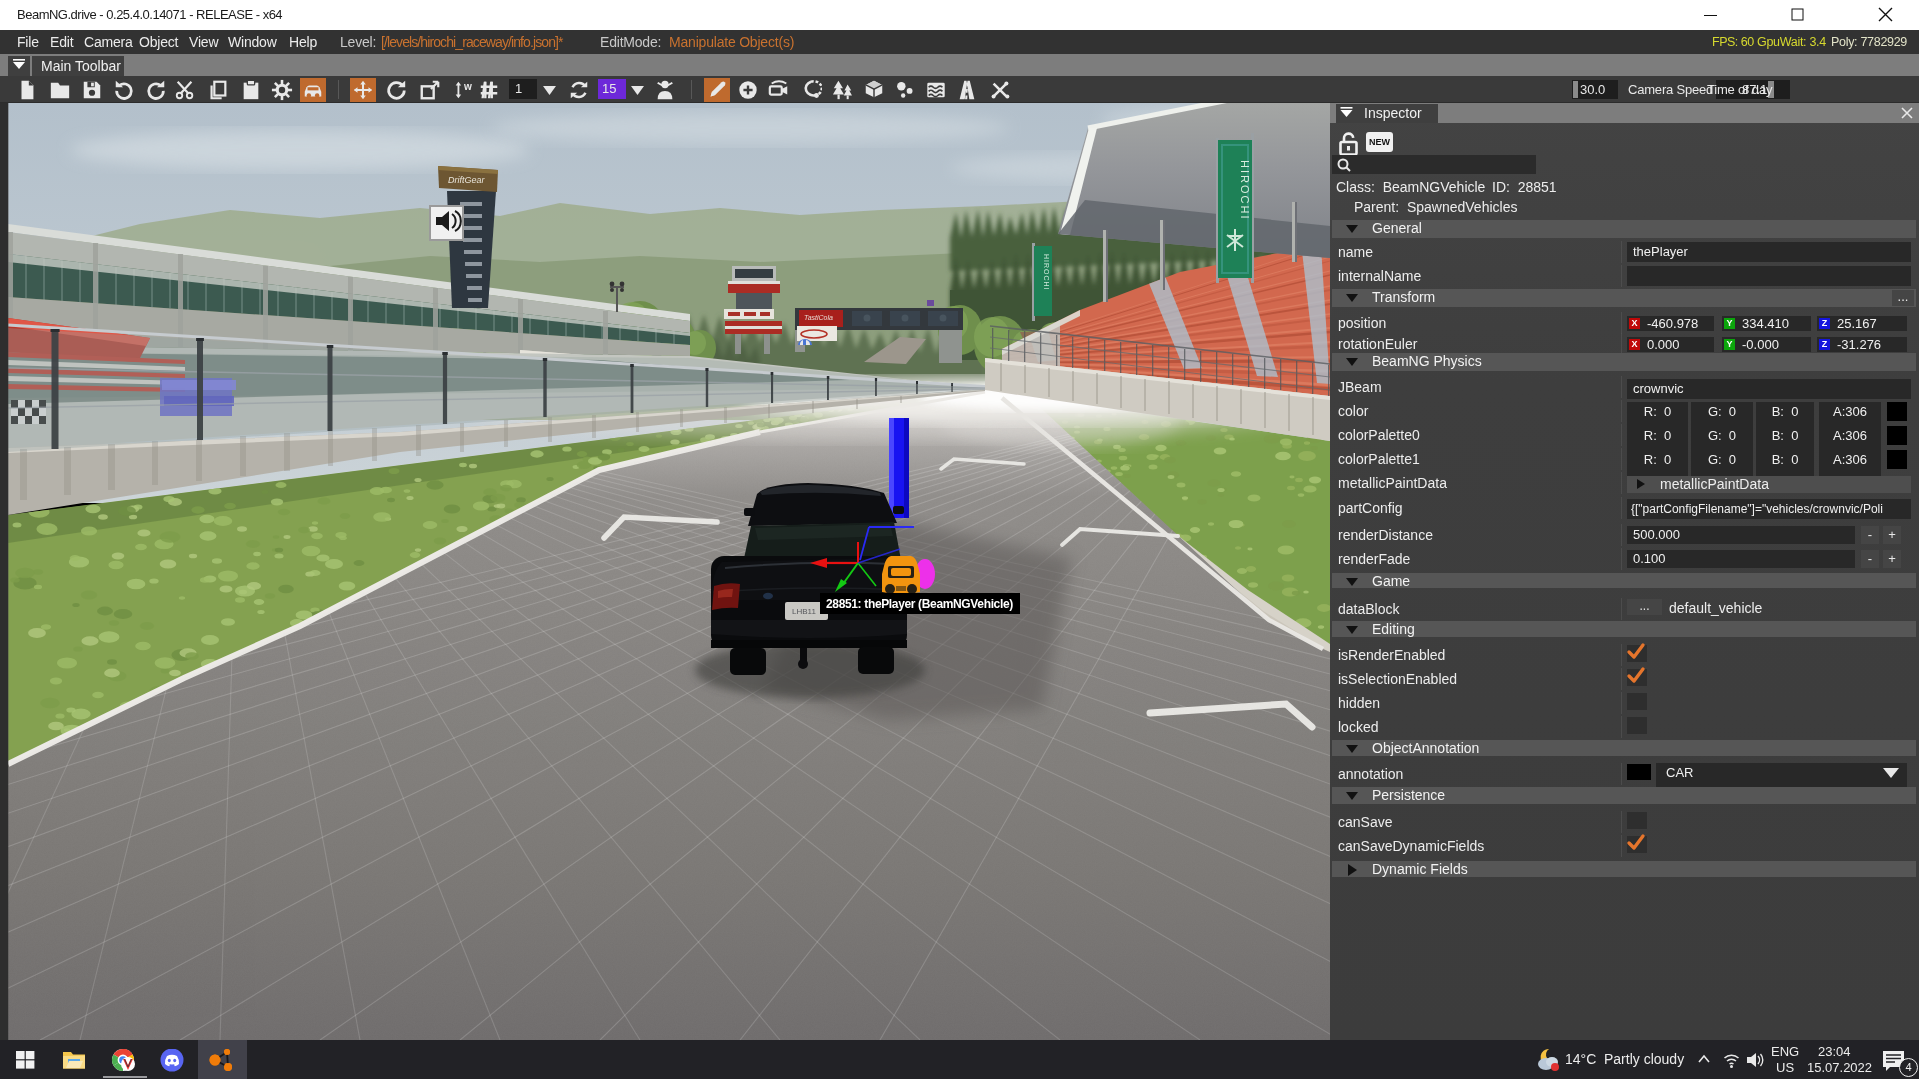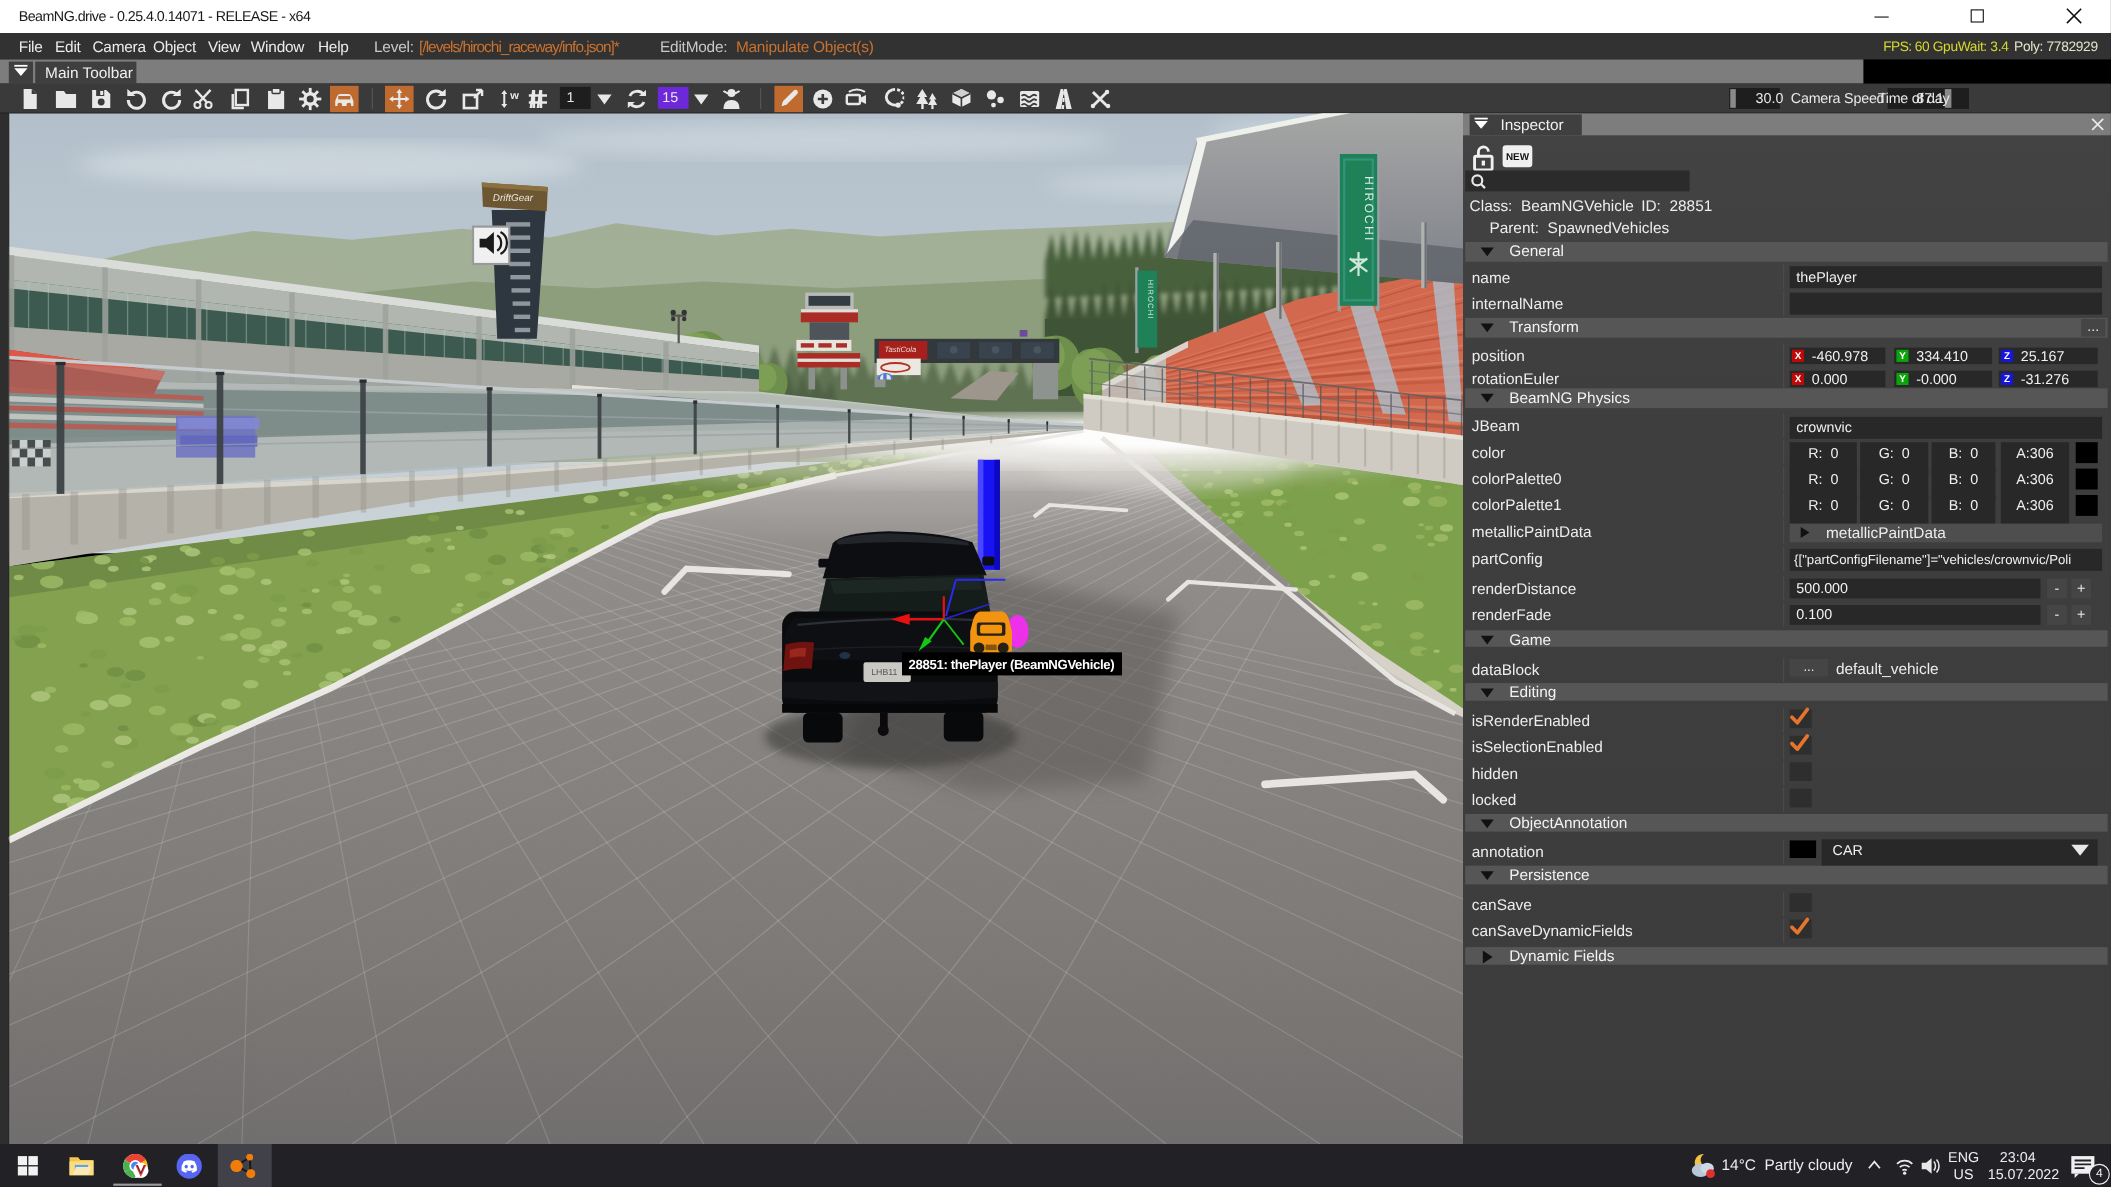--- a/index.html
+++ b/index.html
@@ -1,20 +1,20 @@
 <!DOCTYPE html>
 <html><head><meta charset="utf-8">
 <style>
 *{margin:0;padding:0;box-sizing:border-box;font-family:"Liberation Sans",sans-serif;}
 html,body{width:1919px;height:1079px;overflow:hidden;background:#000;}
 .abs{position:absolute;}
 #titlebar{left:0;top:0;width:1919px;height:30px;background:#fff;color:#1a1a1a;font-size:13px;letter-spacing:-0.5px;line-height:30px;}
 #menubar{left:0;top:30px;width:1919px;height:24px;background:#323232;color:#ececec;font-size:14px;line-height:24px;letter-spacing:-0.2px;}
 .mi{position:absolute;top:0;}
-#tabrow{left:0;top:54px;width:1694px;height:22px;background:#7d7d7d;text-decoration:underline;}
+#tabrow{left:0;top:54px;width:1919px;height:22px;background:#7d7d7d;text-decoration:underline;}
 #toolbar{left:0;top:76px;width:1919px;height:27px;background:#3a3a3a;border-bottom:1px solid #2c2c2c;}
 .ticon{position:absolute;top:2px;width:26px;height:24px;display:flex;align-items:center;justify-content:center;}
 .torange{background:#bf6a2e;}
 .tsep{position:absolute;top:4px;width:1px;height:19px;background:#585858;}
 #viewport{left:8px;top:103px;width:1322px;height:937px;}
 #panel{left:1330px;top:103px;width:589px;height:937px;background:#3e3e3e;color:#ededed;font-size:14px;overflow:hidden;}
 .hdr{position:absolute;left:2px;width:584px;height:18px;background:#565656;color:#f2f2f2;overflow:hidden;}
 .hdr .tri{position:absolute;left:14px;top:5px;width:0;height:0;border-left:6px solid transparent;border-right:6px solid transparent;border-top:8px solid #111;}
 .hdr .trir{position:absolute;left:16px;top:3px;width:0;height:0;border-top:6px solid transparent;border-bottom:6px solid transparent;border-left:9px solid #111;}
 .hdr span{position:absolute;left:40px;top:0px;line-height:17px;}
@@ -254,21 +254,21 @@
       </svg>
     </div>
     <div class="ticon" style="left:987px;top:2px">
       <svg width="22" height="22" viewBox="0 0 24 24">
         <path d="M5,5 L19,19 M19,5 L5,19" stroke="#e8e8e8" stroke-width="2.8"></path>
         <circle cx="19" cy="5" r="2.2" fill="#e8e8e8"></circle>
         <circle cx="5" cy="19" r="2.2" fill="#e8e8e8"></circle>
         <circle cx="20" cy="19" r="2.2" fill="#e8e8e8"></circle>
       </svg>
     </div>
-    <div class="abs" style="left:1572px;top:4px;width:46px;height:19px;background:#1e1e1e;color:#e8e8e8;font-size:13px;line-height:19px;"><div style="position:absolute;left:1px;top:1px;width:5px;height:17px;background:#8a8a8a"></div><span style="margin-left:24px">30.0</span></div>
+    <div class="abs" style="left:1572px;top:4px;width:46px;height:19px;background:#1e1e1e;color:#e8e8e8;font-size:13px;line-height:19px;"><div style="position:absolute;left:1px;top:1px;width:5px;height:17px;background:#8a8a8a"></div><span style="margin-left:8px">30.0</span></div>
     <div class="abs" style="left:1628px;top:1px;color:#e8e8e8;font-size:13px;letter-spacing:-0.2px;line-height:25px;">Camera Speed</div>
     <div class="abs" style="left:1716px;top:4px;width:74px;height:19px;background:#1e1e1e;color:#e8e8e8;font-size:13px;line-height:19px;"><span style="margin-left:26px">87.1</span><div style="position:absolute;left:52px;top:1px;width:6px;height:17px;background:#8a8a8a"></div></div>
     <div class="abs" style="left:1707px;top:1px;color:#e8e8e8;font-size:13px;letter-spacing:-0.2px;line-height:25px;">Time of day</div>
   </div>
 <div class="abs" style="left:0;top:103px;width:8px;height:937px;background:#2e2e2e"></div>
 <svg class="abs" id="viewport" width="1322" height="937" viewBox="8 103 1322 937" preserveAspectRatio="none">
 <defs>
  <linearGradient id="sky" x1="0" y1="0" x2="0" y2="1">
   <stop offset="0" stop-color="#b3c0cb"></stop>
         <stop offset="0.6" stop-color="#bfcad2"></stop>

